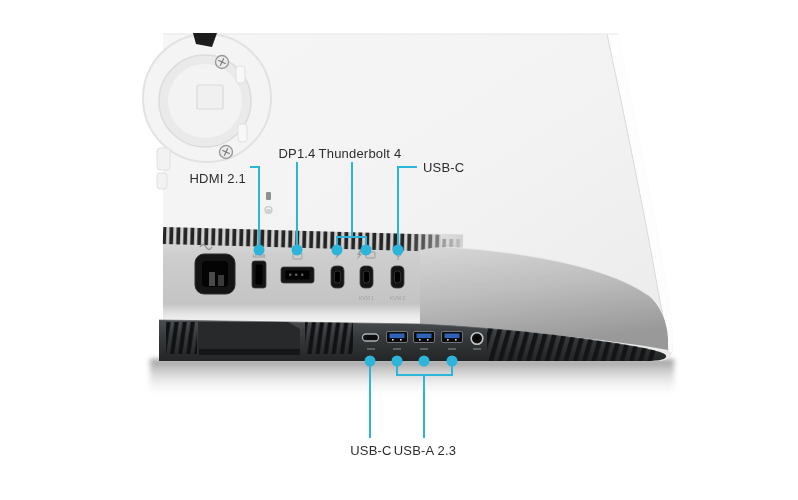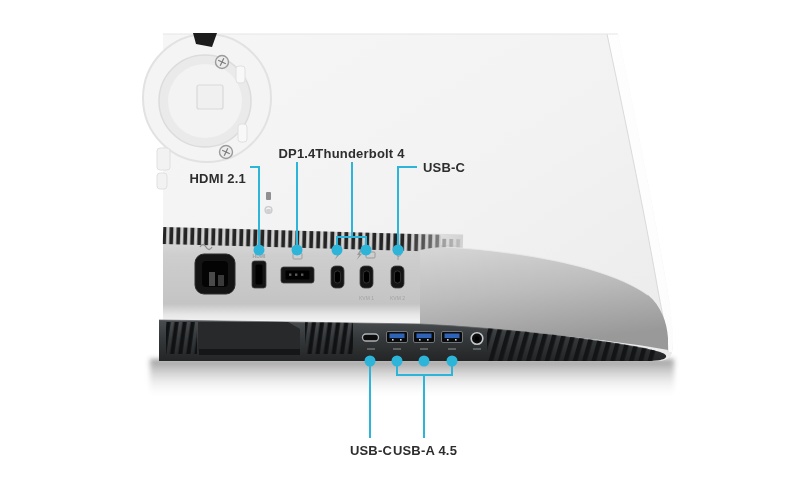--- a/index.html
+++ b/index.html
@@ -8,21 +8,21 @@
   }
   html,body{margin:0;padding:0;background:#ffffff;}
   .stage{
     position:relative;width:798px;height:500px;overflow:hidden;
     background:#ffffff;
     font-family:"Liberation Sans", sans-serif;
   }
   .art{position:absolute;left:0;top:0;}
   .callout-label{
     position:absolute;
-    font-size:13px;font-weight:700;letter-spacing:.2px;
+    font-size:13px;font-weight:400;letter-spacing:.2px;
     color:var(--label_color);white-space:nowrap;
   }
   .t-center{text-align:center;}
   .t-right{text-align:right;margin-top:11px;}
   .lead-v{position:absolute;width:2px;background:var(--accent);}
   .lead-h{position:absolute;height:2px;background:var(--accent);}
   .dot{
     position:absolute;width:11px;height:11px;border-radius:50%;
     background:var(--accent);transform:translate(-50%,-50%);
   }
@@ -248,15 +248,15 @@
   <div class="lead-v" style="left:369px;top:366px;height:72px;"></div>
   <div class="callout-label t-center" style="left:331px;top:443px;width:80px;">USB-C</div>
 
   <div class="dot" style="left:397px;top:361px;"></div>
   <div class="dot" style="left:424px;top:361px;"></div>
   <div class="dot" style="left:452px;top:361px;"></div>
   <div class="lead-v" style="left:396px;top:366px;height:10px;"></div>
   <div class="lead-v" style="left:451px;top:366px;height:10px;"></div>
   <div class="lead-h" style="left:396px;top:374px;width:57px;"></div>
   <div class="lead-v" style="left:423px;top:376px;height:62px;"></div>
-  <div class="callout-label t-center" style="left:379px;top:443px;width:92px;">USB-A 4.5</div>
+  <div class="callout-label t-center" style="left:379px;top:443px;width:92px;">USB-A 2.3</div>
 
 </div>
 
 </body></html>

